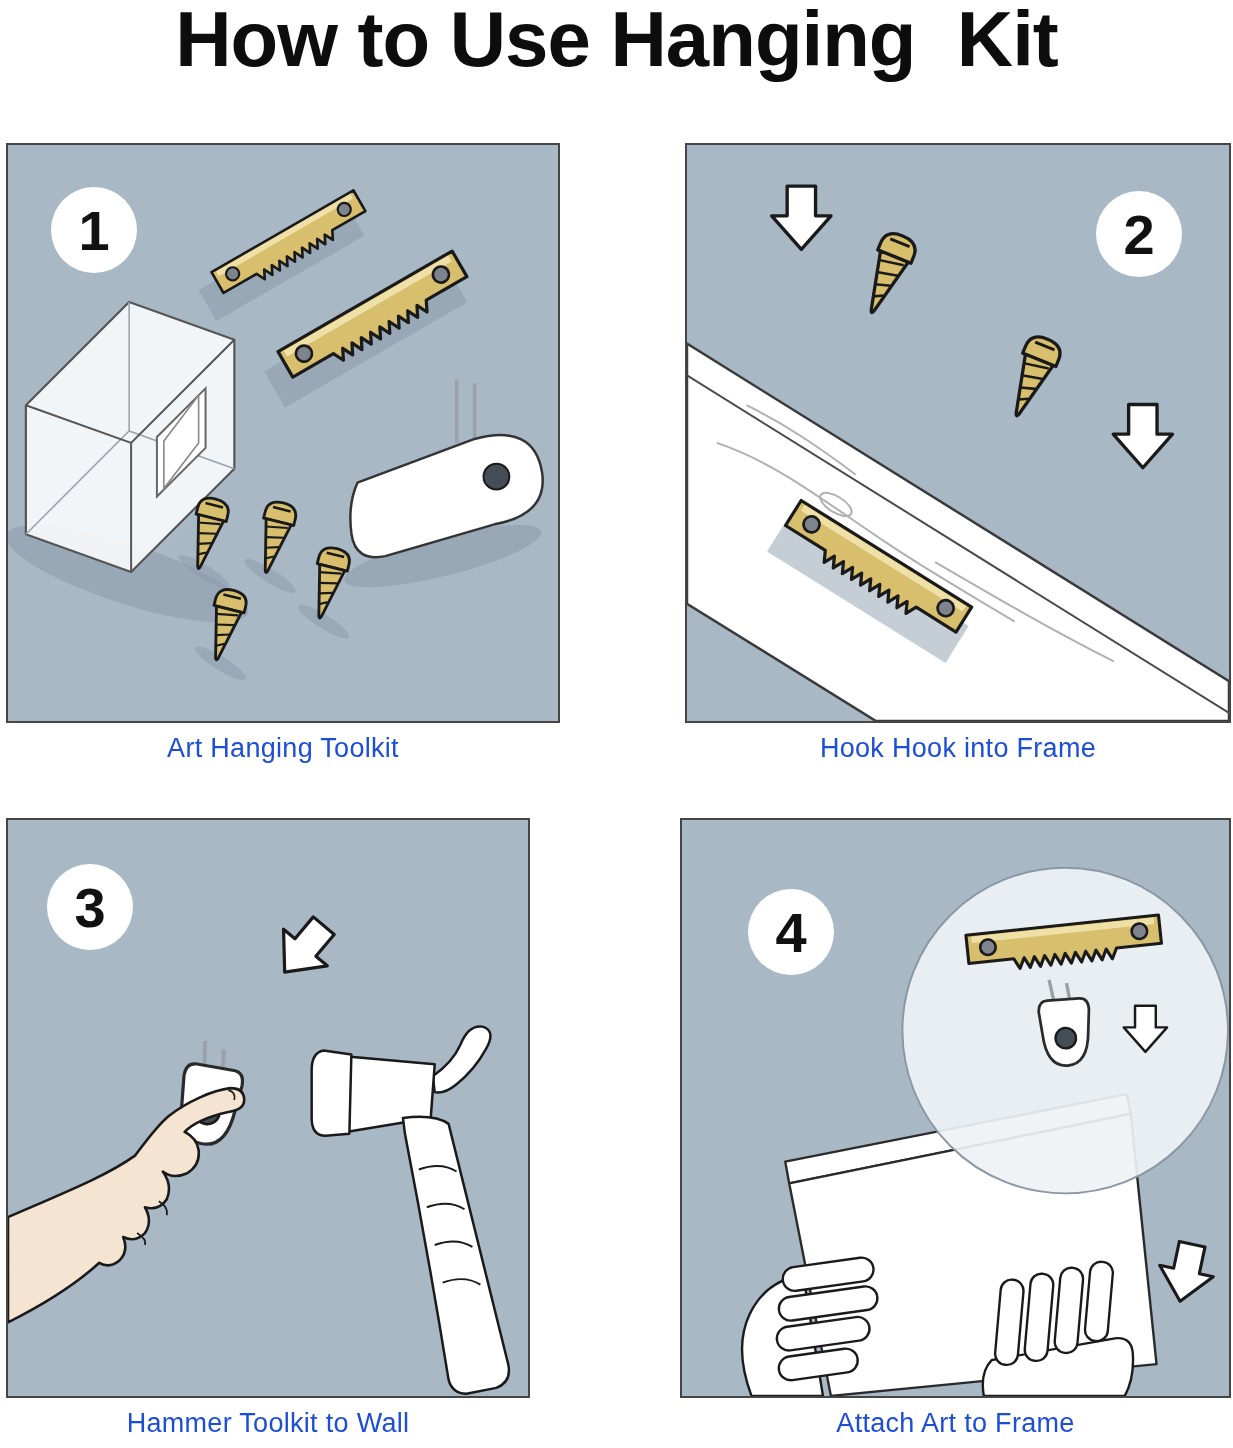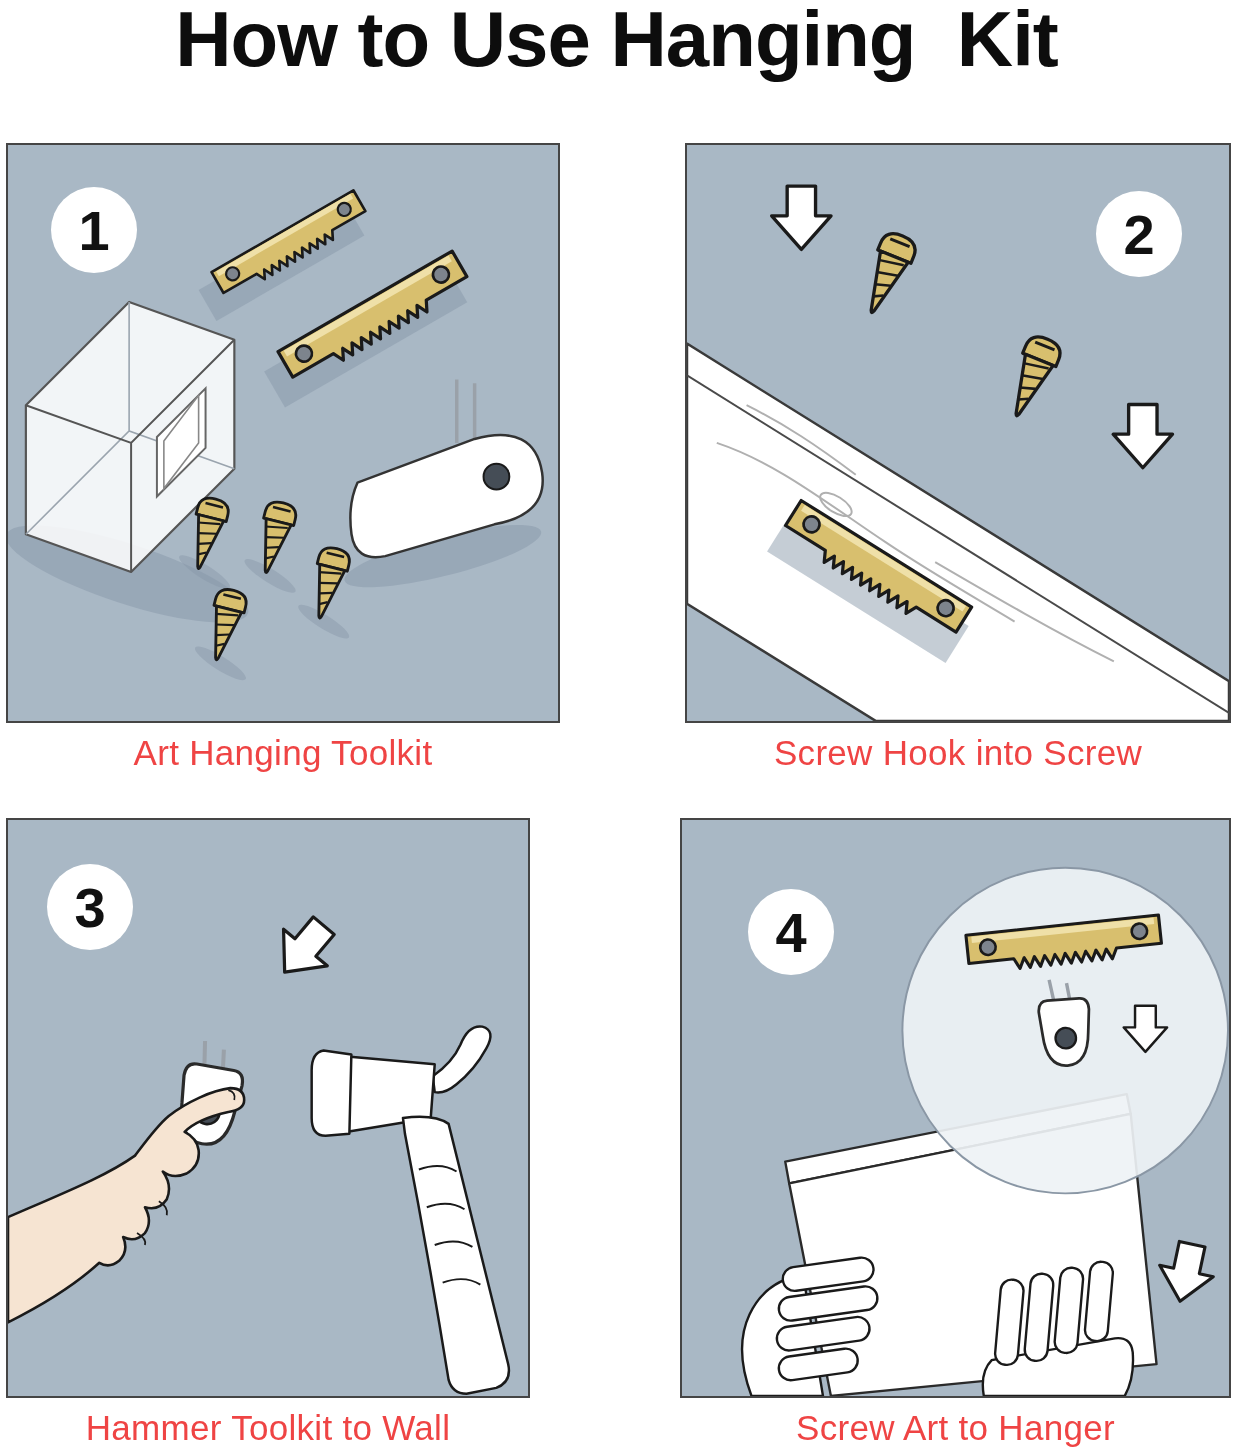--- a/index.html
+++ b/index.html
@@ -35,23 +35,23 @@
     position: absolute;
     width: 86px; height: 86px;
     border-radius: 50%;
     background: #ffffff;
     display: flex; align-items: center; justify-content: center;
     font-size: 56px; font-weight: bold; color: #111111;
   }
   figcaption.caption {
     margin-top: 10px;
     text-align: center;
-    font-size: 35px;
+    font-size: 27px;
     letter-spacing: .3px;
-    color: #ef4444;
+    color: #1d4ed8;
   }
   #step1 { left: 6px;   top: 143px; width: 554px; }
   #step2 { left: 685px; top: 143px; width: 546px; }
   #step3 { left: 6px;   top: 818px; width: 524px; }
   #step4 { left: 680px; top: 818px; width: 551px; }
   #step1 .step-num { left: 43px;  top: 42px; }
   #step2 .step-num { left: 409px; top: 46px; }
   #step3 .step-num { left: 39px;  top: 44px; }
   #step4 .step-num { left: 66px;  top: 69px; }
 </style>
@@ -151,21 +151,21 @@
           </g>
 
         <use href="#screw" transform="translate(192,78) rotate(22) scale(1.5)"></use>
         <use href="#screw" transform="translate(338,182) rotate(22) scale(1.5)"></use>
 
         <use href="#arrow-down" transform="translate(84,40) scale(1.3)"></use>
         <use href="#arrow-down" transform="translate(428,260) scale(1.3)"></use>
       </svg>
       <div class="step-num">2</div>
     </div>
-    <figcaption class="caption">Screw Hook into Screw</figcaption>
+    <figcaption class="caption">Hook Hook into Frame</figcaption>
   </figure>
 
   <figure class="step" id="step3">
     <div class="panel">
       <svg viewBox="0 0 524 580">
 
         <g transform="translate(296,86) rotate(40) scale(1.25)">
             <use href="#arrow-down"></use>
           </g>
 
@@ -244,16 +244,16 @@
               <use href="#arrow-down"></use>
             </g>
         </g>
 
         <g transform="translate(486,420) rotate(12) scale(1.2)">
             <use href="#arrow-down"></use>
           </g>
       </svg>
       <div class="step-num">4</div>
     </div>
-    <figcaption class="caption">Screw Art to Hanger</figcaption>
+    <figcaption class="caption">Attach Art to Frame</figcaption>
   </figure>
 
 </div>
 
 </body></html>

